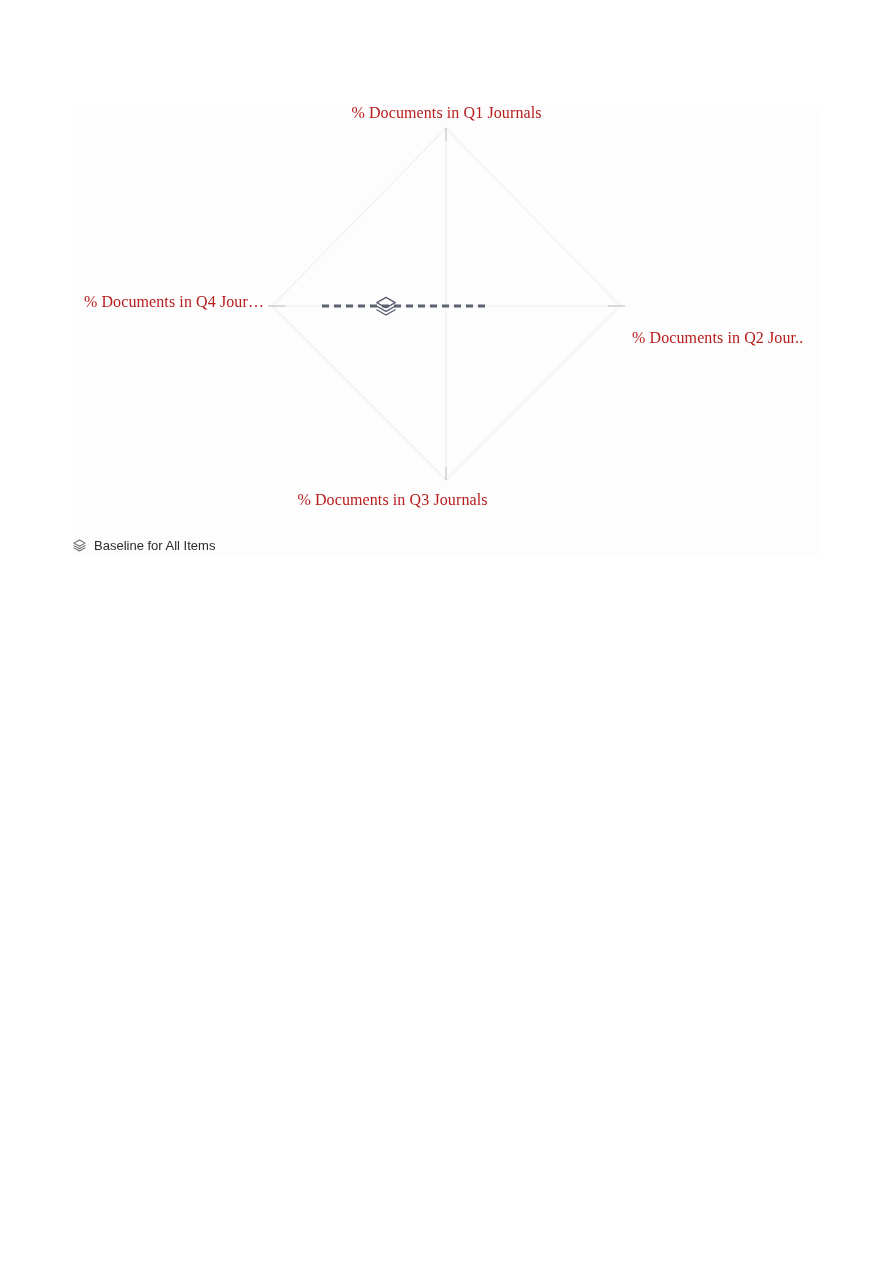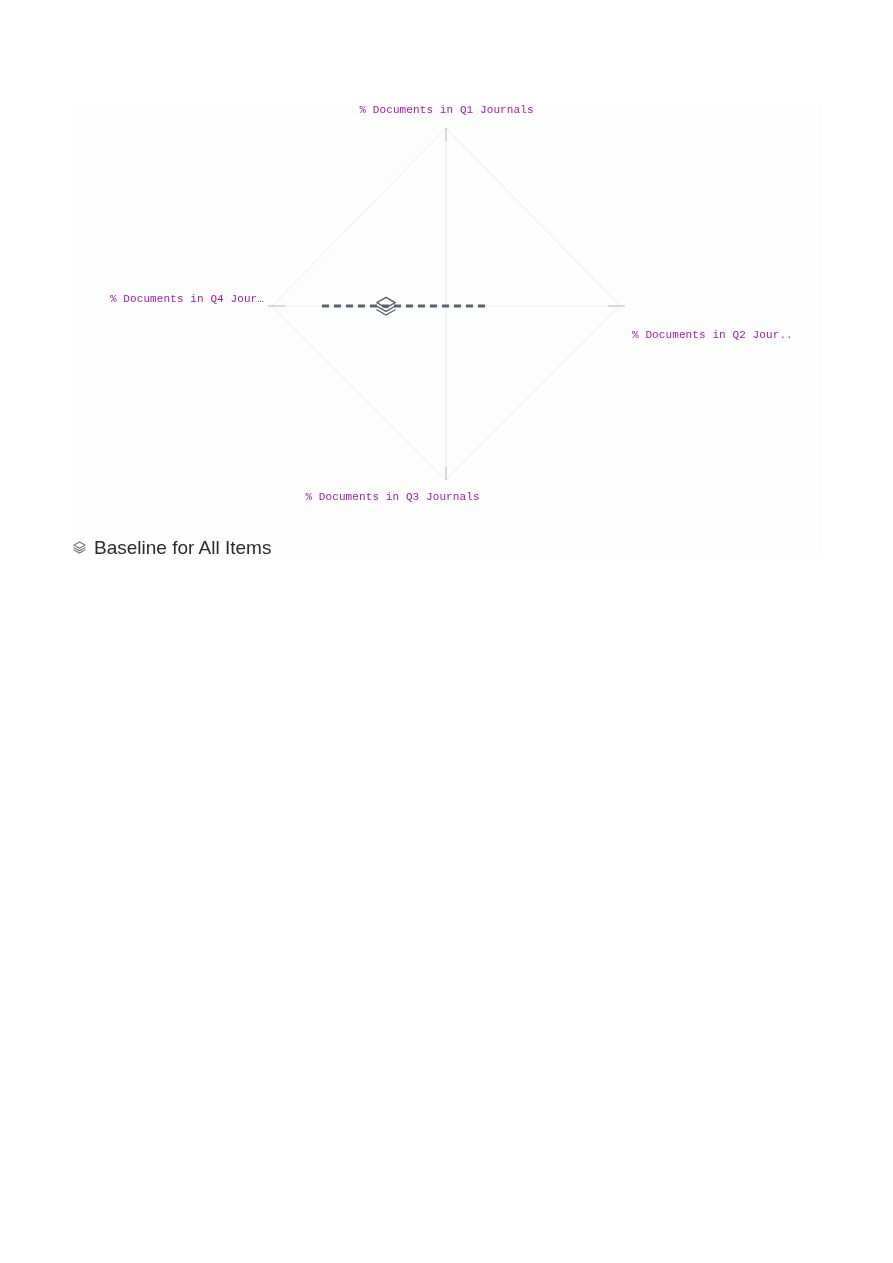--- a/index.html
+++ b/index.html
@@ -39,23 +39,23 @@
     left: 0;
     top: 0;
     width: 893px;
     height: 600px;
     overflow: visible;
   }
 
   
   .axis-label {
     position: absolute;
-    color: #a21caf;
-    font-size: 11px;
-    font-family: Liberation Mono, monospace;
+    color: #b91c1c;
+    font-size: 16px;
+    font-family: Liberation Serif, serif;
     white-space: nowrap;
     letter-spacing: 0.1px;
   }
   .axis-label.top {
     left: 0;
     top: 104px;
     width: 893px;
     text-align: center;
   }
   .axis-label.bottom {
@@ -93,21 +93,21 @@
     align-items: center;
     gap: 7px;
   }
   .legend-icon {
     width: 15px;
     height: 15px;
     display: block;
   }
   .legend-text {
     color: #2b2b2b;
-    font-size: 19px;
+    font-size: 13px;
     font-family: "Liberation Sans", sans-serif;
     line-height: 1;
   }
 </style>
 </head>
 <body>
 
 <div id="radar-chart">
 
   <div class="plot-bg"></div>

